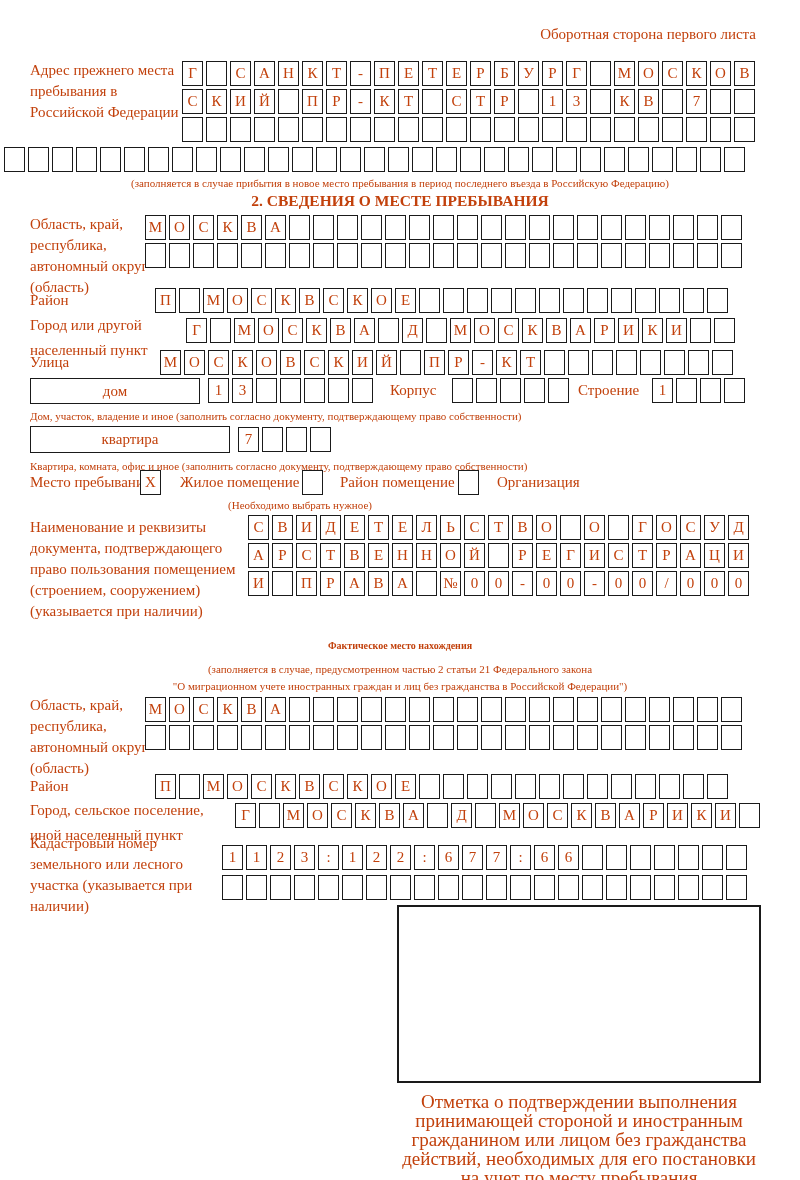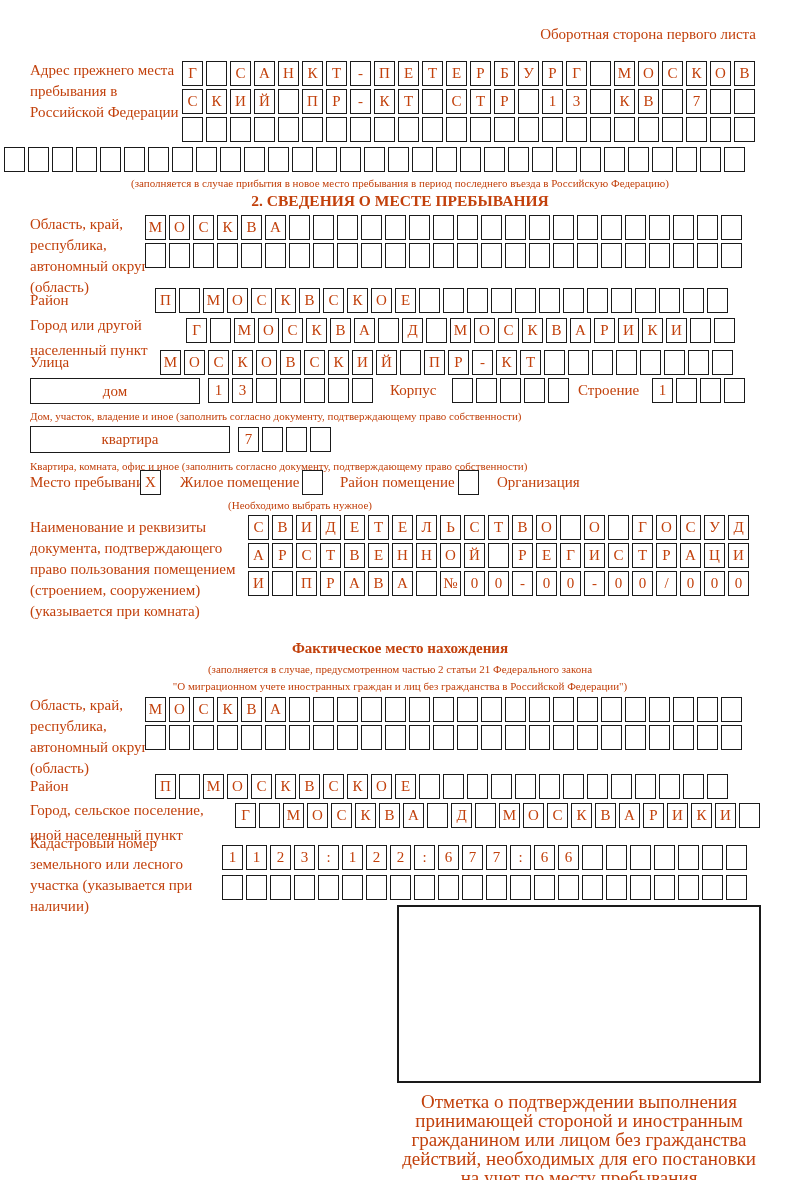--- a/index.html
+++ b/index.html
@@ -320,21 +320,21 @@
 
   <div class="abs lbl" style="left:30px;top:472px">Место пребывания:</div>
   <div class="abs cell" style="left:140px;top:470px">X</div>
   <div class="abs lbl" style="left:180px;top:472px">Жилое помещение</div>
   <div class="abs cell" style="left:302px;top:470px"></div>
   <div class="abs lbl" style="left:340px;top:472px">Район помещение</div>
   <div class="abs cell" style="left:458px;top:470px"></div>
   <div class="abs lbl" style="left:497px;top:472px">Организация</div>
   <div class="abs note center" style="left:150px;top:497px;width:300px">(Необходимо выбрать нужное)</div>
 
-  <div class="abs lbl" style="left:30px;top:517px;width:208px">Наименование и реквизиты документа, подтверждающего право пользования помещением (строением, сооружением) (указывается при комната)</div>
+  <div class="abs lbl" style="left:30px;top:517px;width:208px">Наименование и реквизиты документа, подтверждающего право пользования помещением (строением, сооружением) (указывается при наличии)</div>
   <div class="abs boxrow" style="left:248px;top:515px">
       <span class="cell">С</span>
       <span class="cell">В</span>
       <span class="cell">И</span>
       <span class="cell">Д</span>
       <span class="cell">Е</span>
       <span class="cell">Т</span>
       <span class="cell">Е</span>
       <span class="cell">Л</span>
       <span class="cell">Ь</span>
@@ -391,21 +391,21 @@
       <span class="cell">0</span>
       <span class="cell">-</span>
       <span class="cell">0</span>
       <span class="cell">0</span>
       <span class="cell">/</span>
       <span class="cell">0</span>
       <span class="cell">0</span>
       <span class="cell">0</span>
     </div>
 
-  <div class="abs title center" style="left:0;top:640px;width:800px;font-size:15px">Фактическое место нахождения</div>
+  <div class="abs title center" style="left:0;top:640px;width:800px;font-size:10px">Фактическое место нахождения</div>
   <div class="abs note center" style="left:0;top:661px;width:800px">(заполняется в случае, предусмотренном частью 2 статьи 21 Федерального закона</div>
   <div class="abs note center" style="left:0;top:678px;width:800px">"О миграционном учете иностранных граждан и лиц без гражданства в Российской Федерации")</div>
 
   <div class="abs lbl" style="left:30px;top:695px;width:148px">Область, край, республика, автономный округ (область)</div>
   <div class="abs boxrow" style="left:145px;top:697px">
       <span class="cell">М</span>
       <span class="cell">О</span>
       <span class="cell">С</span>
       <span class="cell">К</span>
       <span class="cell">В</span>

